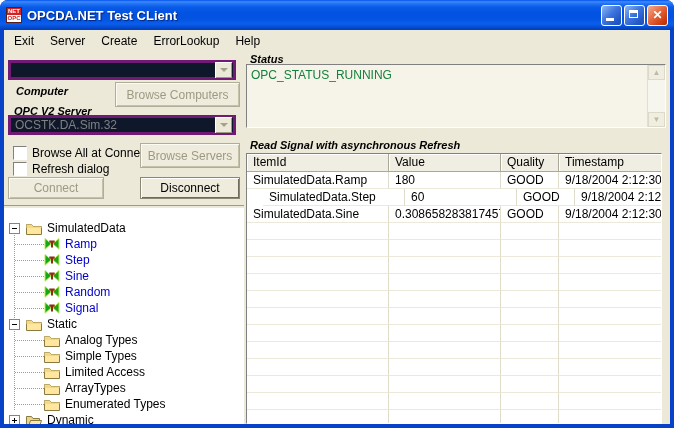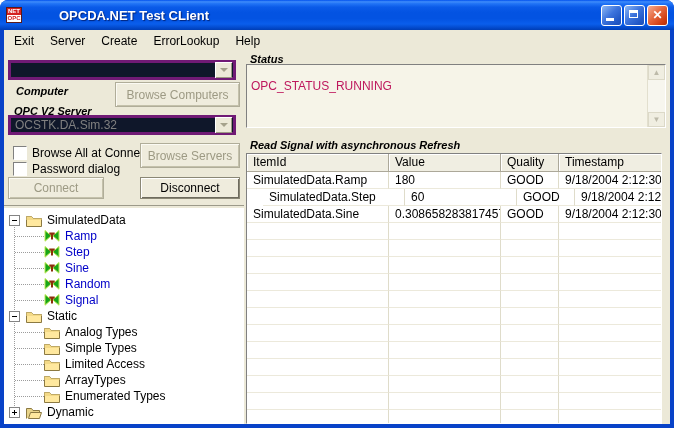--- a/index.html
+++ b/index.html
@@ -1,21 +1,21 @@
 <!DOCTYPE html>
 <html><head>
 <meta charset="utf-8">
 <style>
   html,body{margin:0;padding:0;}
   body{width:674px;height:428px;overflow:hidden;font-family:"Liberation Sans",sans-serif;font-size:12px;-webkit-font-smoothing:none;}
   .window{position:absolute;inset:0;background:#0842c8;border-radius:8px 8px 0 0;}
   
   .titlebar{position:absolute;left:0;top:0;right:0;height:30px;border-radius:8px 8px 0 0;
     background:linear-gradient(180deg,#0050ee 0%,#3f8cfa 6%,#2174f6 12%,#0a5ae8 24%,#0353e2 42%,#0353e2 62%,#0a5eec 80%,#0247c8 94%,#003eb4 100%);
-    display:flex;align-items:center;padding:0 6px;box-sizing:border-box;gap:32px;}
+    display:flex;align-items:center;padding:0 6px;box-sizing:border-box;}
   .app-icon{width:16px;height:16px;flex:none;margin-right:5px;background:#fff;border:1px solid #5a1a1a;box-sizing:border-box;font:700 6px/1 "Liberation Sans",sans-serif;text-align:center;}
   .app-icon .t{display:block;background:#d42020;color:#fff;height:7px;line-height:7px;letter-spacing:0;}
   .app-icon .b{display:block;color:#d42020;height:7px;line-height:7px;}
   .title-text{color:#fff;font:700 13px "Liberation Sans",sans-serif;text-shadow:1px 1px 1px rgba(0,30,110,.9);flex:1;white-space:nowrap;}
   .tb-btns{display:flex;gap:2px;}
   .tb-btn{width:21px;height:21px;border:1px solid #fff;border-radius:3px;box-sizing:border-box;position:relative;
     background:linear-gradient(135deg,#8db7f4 0%,#3d74dd 45%,#2258c6 80%,#1d4fb8 100%);}
   .tb-btn.close{background:linear-gradient(135deg,#f6ad92 0%,#e4663c 45%,#cf3c10 80%,#b23008 100%);}
   .tb-btn.min::after{content:'';position:absolute;left:4px;bottom:4px;width:8px;height:3px;background:#fff;}
   .tb-btn.max::after{content:'';position:absolute;left:4px;top:4px;width:9px;height:8px;border:1px solid #fff;border-top:3px solid #fff;box-sizing:border-box;}
@@ -31,36 +31,36 @@
   .combo .arrow{width:0;height:0;border-left:4px solid transparent;border-right:4px solid transparent;border-top:4px solid #a5a28c;}
   .flabel{position:absolute;font:italic 700 11px "Liberation Sans",sans-serif;color:#000;white-space:nowrap;}
   .btn{position:absolute;background:#EFECDD;border:1px solid #8a8775;box-sizing:border-box;box-shadow:inset 1px 1px 0 #fff,inset -1px -1px 0 #6e6b5e;
     font:12px "Liberation Sans",sans-serif;color:#000;display:flex;align-items:center;justify-content:center;white-space:nowrap;}
   .btn.disabled{color:#9d9a84;border-color:#b0ad99;box-shadow:inset 1px 1px 0 #fbfaf3,inset -1px -1px 0 #c4c1ab;}
   .check-row{position:absolute;display:flex;align-items:center;height:14px;}
   .checkbox{width:12px;height:12px;background:#fff;border:1px solid;border-color:#808080 #fff #fff #808080;box-shadow:inset 1px 1px 0 #404040 inset;box-sizing:content-box;flex:none;}
   .check-row .cb-label{margin-left:5px;line-height:13px;}
   .separator{position:absolute;height:2px;border-top:1px solid #9c9a8a;border-bottom:1px solid #fff;}
   
-  .tree{position:absolute;left:0;top:178px;width:240px;bottom:0;background:#fff;overflow:hidden;padding-top:4px;box-sizing:border-box;}
+  .tree{position:absolute;left:0;top:178px;width:240px;bottom:0;background:#fff;overflow:hidden;padding-top:12px;box-sizing:border-box;}
   .tree-vline{position:absolute;left:10px;top:15px;height:187px;border-left:1px dotted #9c9c9c;}
   .tree-row{position:relative;height:16px;display:flex;align-items:center;white-space:nowrap;}
   .tree-row.lvl0{padding-left:5px;}
   .tree-row.lvl1{padding-left:40px;}
   .tree-row.lvl1::before{content:'';position:absolute;left:11px;top:8px;width:29px;border-top:1px dotted #9c9c9c;}
   .expander{position:relative;width:9px;height:9px;background:#fff;border:1px solid #848484;box-sizing:content-box;flex:none;z-index:1;}
   .expander::before{content:'';position:absolute;left:2px;top:4px;width:5px;height:1px;background:#000;}
   .expander.plus::after{content:'';position:absolute;left:4px;top:2px;width:1px;height:5px;background:#000;}
   .tree-icon{flex:none;display:inline-flex;margin-left:6px;}
   .tree-row.lvl1 .tree-icon{margin-left:0;}
   .tree-label{margin-left:5px;font-size:12px;color:#000;}
   .tree-label.blue{color:#0000C8;}
   
   .status-box{position:absolute;left:242px;top:34px;width:420px;height:64px;background:#F6F4E8;border:1px solid;border-color:#808080 #fff #fff #808080;box-sizing:border-box;}
-  .status-text{position:absolute;left:4px;top:14px;right:20px;color:#be185d;line-height:14px;}
+  .status-text{position:absolute;left:4px;top:3px;right:20px;color:#15803d;line-height:14px;}
   .sbar{position:absolute;right:0;top:0;bottom:0;width:17px;background:#F7F6EE;border-left:1px solid #e2dfce;}
   .sb-btn{position:absolute;left:0;right:0;height:15px;background:#F0EEE1;border:1px solid #DCD9C8;box-sizing:border-box;color:#BDBAA9;font-size:8px;line-height:13px;text-align:center;}
   .sb-btn.up{top:0;}
   .sb-btn.down{bottom:0;}
   
   .grid{position:absolute;left:242px;top:123px;right:8px;bottom:0;border:1px solid;border-color:#808080 #fff #fff #808080;background:#fff;box-sizing:border-box;overflow:hidden;}
   .thead{display:flex;height:18px;}
   .th{background:#F0EEE2;border-right:1px solid #ACA899;border-bottom:1px solid #ACA899;box-shadow:inset 1px 1px 0 #fff;box-sizing:border-box;
       padding-left:6px;line-height:17px;font-size:12px;white-space:nowrap;overflow:hidden;flex:none;}
   .tbody{position:absolute;left:0;right:0;top:18px;bottom:0;background:#fff;overflow:hidden;}
@@ -110,21 +110,21 @@
           <span class="arrow"></span>
         </span>
     </div>
 
     <div class="check-row" style="left:9px;top:116px;">
       <span class="checkbox"></span>
       <span class="cb-label">Browse All at Connect</span>
     </div>
     <div class="check-row" style="left:9px;top:132px;">
       <span class="checkbox"></span>
-      <span class="cb-label">Password dialog</span>
+      <span class="cb-label">Refresh dialog</span>
     </div>
 
     <div class="btn disabled" style="left:136px;top:113px;width:100px;height:25px;">Browse Servers</div>
     <div class="btn disabled" style="left:4px;top:147px;width:96px;height:22px;">Connect</div>
     <div class="btn" style="left:136px;top:147px;width:100px;height:22px;">Disconnect</div>
 
     <div class="separator" style="left:0;top:175px;width:240px;"></div>
 
     <div class="tree">
       <div class="tree-vline"></div>

